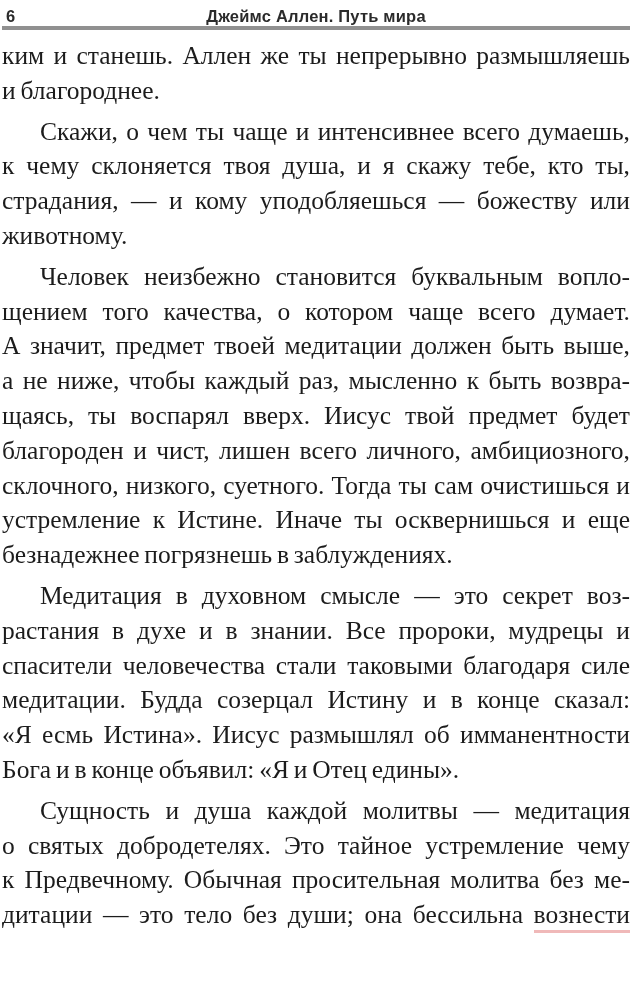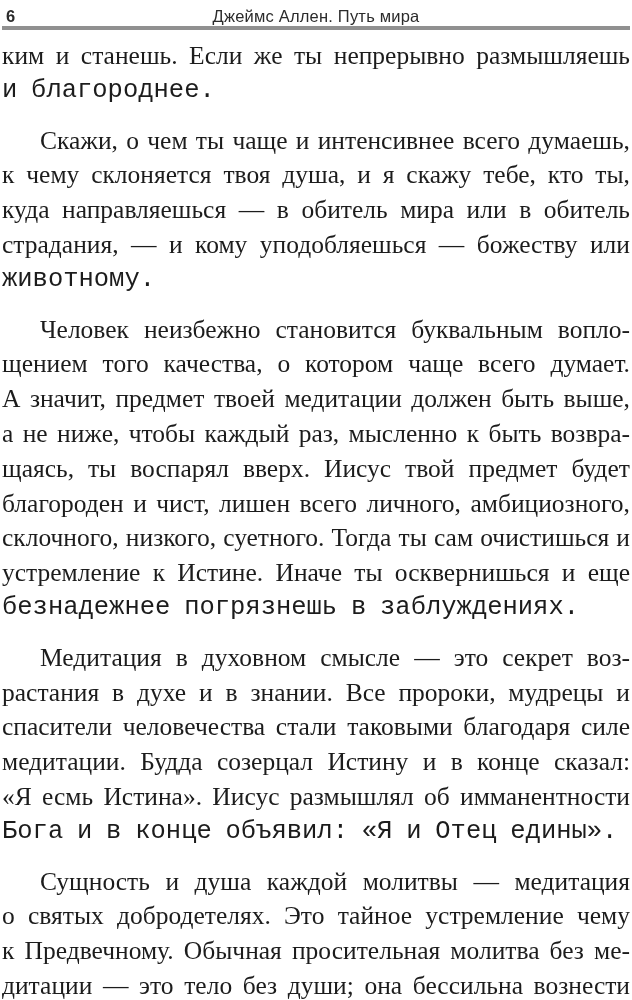--- a/index.html
+++ b/index.html
@@ -31,62 +31,61 @@
     left: 4px;
     top: 7px;
     font-weight: 700;
   }
   .running-title {
     position: absolute;
     left: 0;
     right: 0;
     top: 7px;
     text-align: center;
-    font-weight: 400;
+    font-weight: 700;
     letter-spacing: 0.2px;
   }
   .page-body {
     margin-top: 9px;
     font-size: 25.5px;
     line-height: 34.8px;
     word-spacing: -1.5px;
   }
   .paragraph { margin: 0; }
-  .paragraph + .paragraph { margin-top: 15px; }
+  .paragraph + .paragraph { margin-top: 6px; }
   .line {
     text-align: justify;
     text-align-last: justify;
     white-space: normal;
     overflow: hidden;
     height: 34.8px;
   }
-  .line.para-end { text-align-last: left; font-family: Liberation Mono, monospace; }
+  .line.para-end { text-align-last: left; }
   .paragraph.indent .line:first-child { text-indent: 38px; }
   .spell-mark {
     border-bottom: 3px solid #f0b9b9;
     padding-bottom: 1px;
   }
 </style>
 </head>
 <body>
 
 <div class="page">
   <div class="page-header">
     <span class="page-number">6</span>
     <span class="running-title">Джеймс Аллен. Путь мира</span>
   </div>
   <div class="page-body">
       <div class="paragraph">
-        <div class="line">ким и станешь. Если же ты непрерывно размышляешь</div>
+        <div class="line">ким и станешь. Аллен же ты непрерывно размышляешь</div>
         <div class="line para-end">и благороднее.</div>
       </div>
       <div class="paragraph indent">
         <div class="line">Скажи, о чем ты чаще и интенсивнее всего думаешь,</div>
         <div class="line">к чему склоняется твоя душа, и я скажу тебе, кто ты,</div>
-        <div class="line">куда направляешься — в обитель мира или в обитель</div>
         <div class="line">страдания, — и кому уподобляешься — божеству или</div>
         <div class="line para-end">животному.</div>
       </div>
       <div class="paragraph indent">
         <div class="line">Человек неизбежно становится буквальным вопло-</div>
         <div class="line">щением того качества, о котором чаще всего думает.</div>
         <div class="line">А значит, предмет твоей медитации должен быть выше,</div>
         <div class="line">а не ниже, чтобы каждый раз, мысленно к быть возвра-</div>
         <div class="line">щаясь, ты воспарял вверх. Иисус твой предмет будет</div>
         <div class="line">благороден и чист, лишен всего личного, амбициозного,</div>

